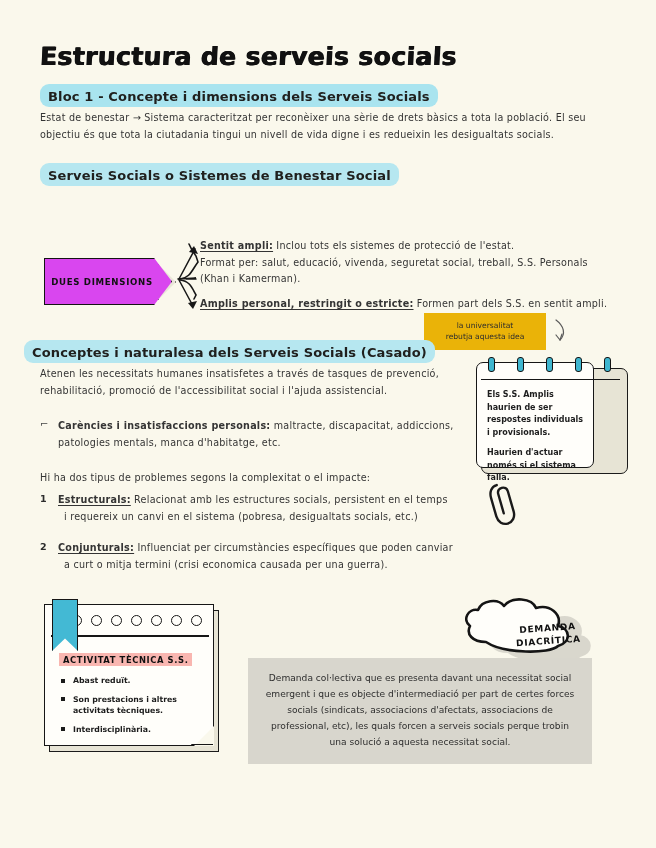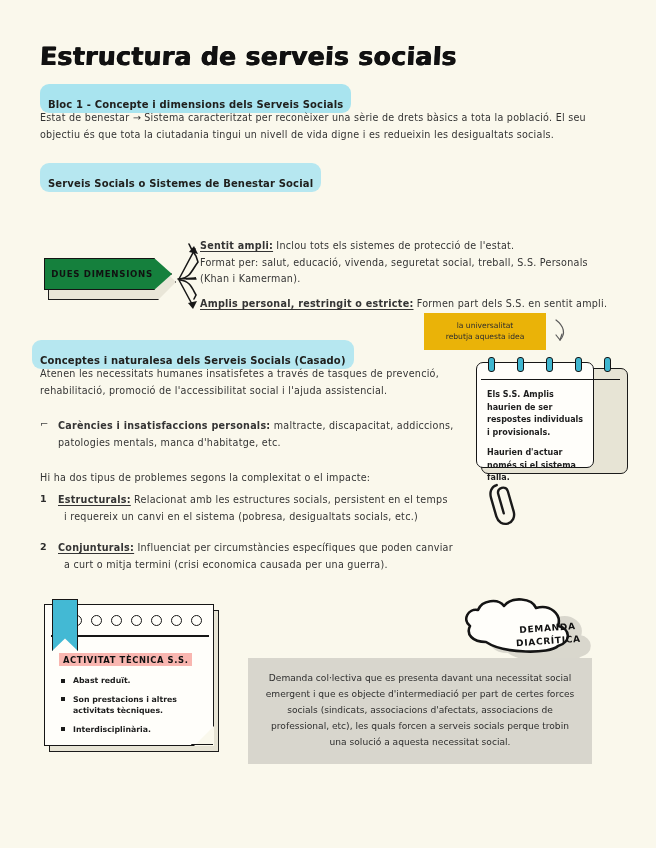--- a/index.html
+++ b/index.html
@@ -30,26 +30,26 @@
     font-size: 25px;
     letter-spacing: 0.4px;
     color: #111;
     transform: skewX(-3deg);
     text-shadow: 0.6px 0 0 #111, -0.4px 0.4px 0 #111;
   }
 
   
   .hl {
     position: absolute;
-    font-size: 10px;
+    font-size: 13px;
     font-weight: 600;
     letter-spacing: 0.15px;
     color: #20201e;
     background: #a9e4ef;
-    padding: 15px 8px 3px 8px;
+    padding: 5px 8px 3px 8px;
     border-radius: 9px;
     white-space: nowrap;
   }
   .hl.teal2 { background: #b6e7f0; }
 
   
   .para {
     position: absolute;
     font-size: 9.6px;
     line-height: 16.5px;
@@ -68,22 +68,22 @@
   }
   .banner-shadow {
     position: absolute; left: 4px; top: 6px;
     width: 128px; height: 36px;
     background: #e9e6d8;
     border: 1.6px solid #1d1d1d;
     clip-path: polygon(0 0, 86% 0, 100% 50%, 86% 100%, 0 100%);
   }
   .banner {
     position: absolute; left: 0; top: 0;
-    width: 128px; height: 32px;
-    background: #15803d;
+    width: 128px; height: 47px;
+    background: #d946ef;
     border: 1.8px solid #141414;
     clip-path: polygon(0 0, 86% 0, 100% 50%, 86% 100%, 0 100%);
     display: flex; align-items: center; justify-content: center;
   }
   .banner span {
     font-size: 8.6px; font-weight: 700; letter-spacing: 0.7px;
     color: #111; padding-right: 12px;
   }
 
   .svg-layer {
@@ -345,21 +345,21 @@
 
   <div class="para" style="left:200px; top:296px; width:420px;">
     <span class="u b">Amplis personal, restringit o estricte:</span><span> Formen part dels S.S. en sentit ampli.</span>
   </div>
 
   <div class="blue-note">
     <span>la universalitat</span><br>
     <span>rebutja aquesta idea</span>
   </div>
 
-  <div class="hl teal2" style="left:32px; top:340px;text-align:right;">Conceptes i naturalesa dels Serveis Socials (Casado)</div>
+  <div class="hl teal2" style="left:24px; top:340px;text-align:right;">Conceptes i naturalesa dels Serveis Socials (Casado)</div>
 
   <div class="para" style="left:40px; top:366px; width:430px;">Atenen les necessitats humanes insatisfetes a través de tasques de prevenció, rehabilitació, promoció de l'accessibilitat social i l'ajuda assistencial.</div>
 
   <div class="dashmark" style="top:418px;">⌐</div>
   <div class="para" style="left:58px; top:418px; width:420px;">
     <span class="b">Carències i insatisfaccions personals:</span><span> maltracte, discapacitat, addiccions, patologies mentals, manca d'habitatge, etc.</span>
   </div>
 
   <div class="para" style="left:40px; top:470px; width:440px;">Hi ha dos tipus de problemes segons la complexitat o el impacte:</div>
 

